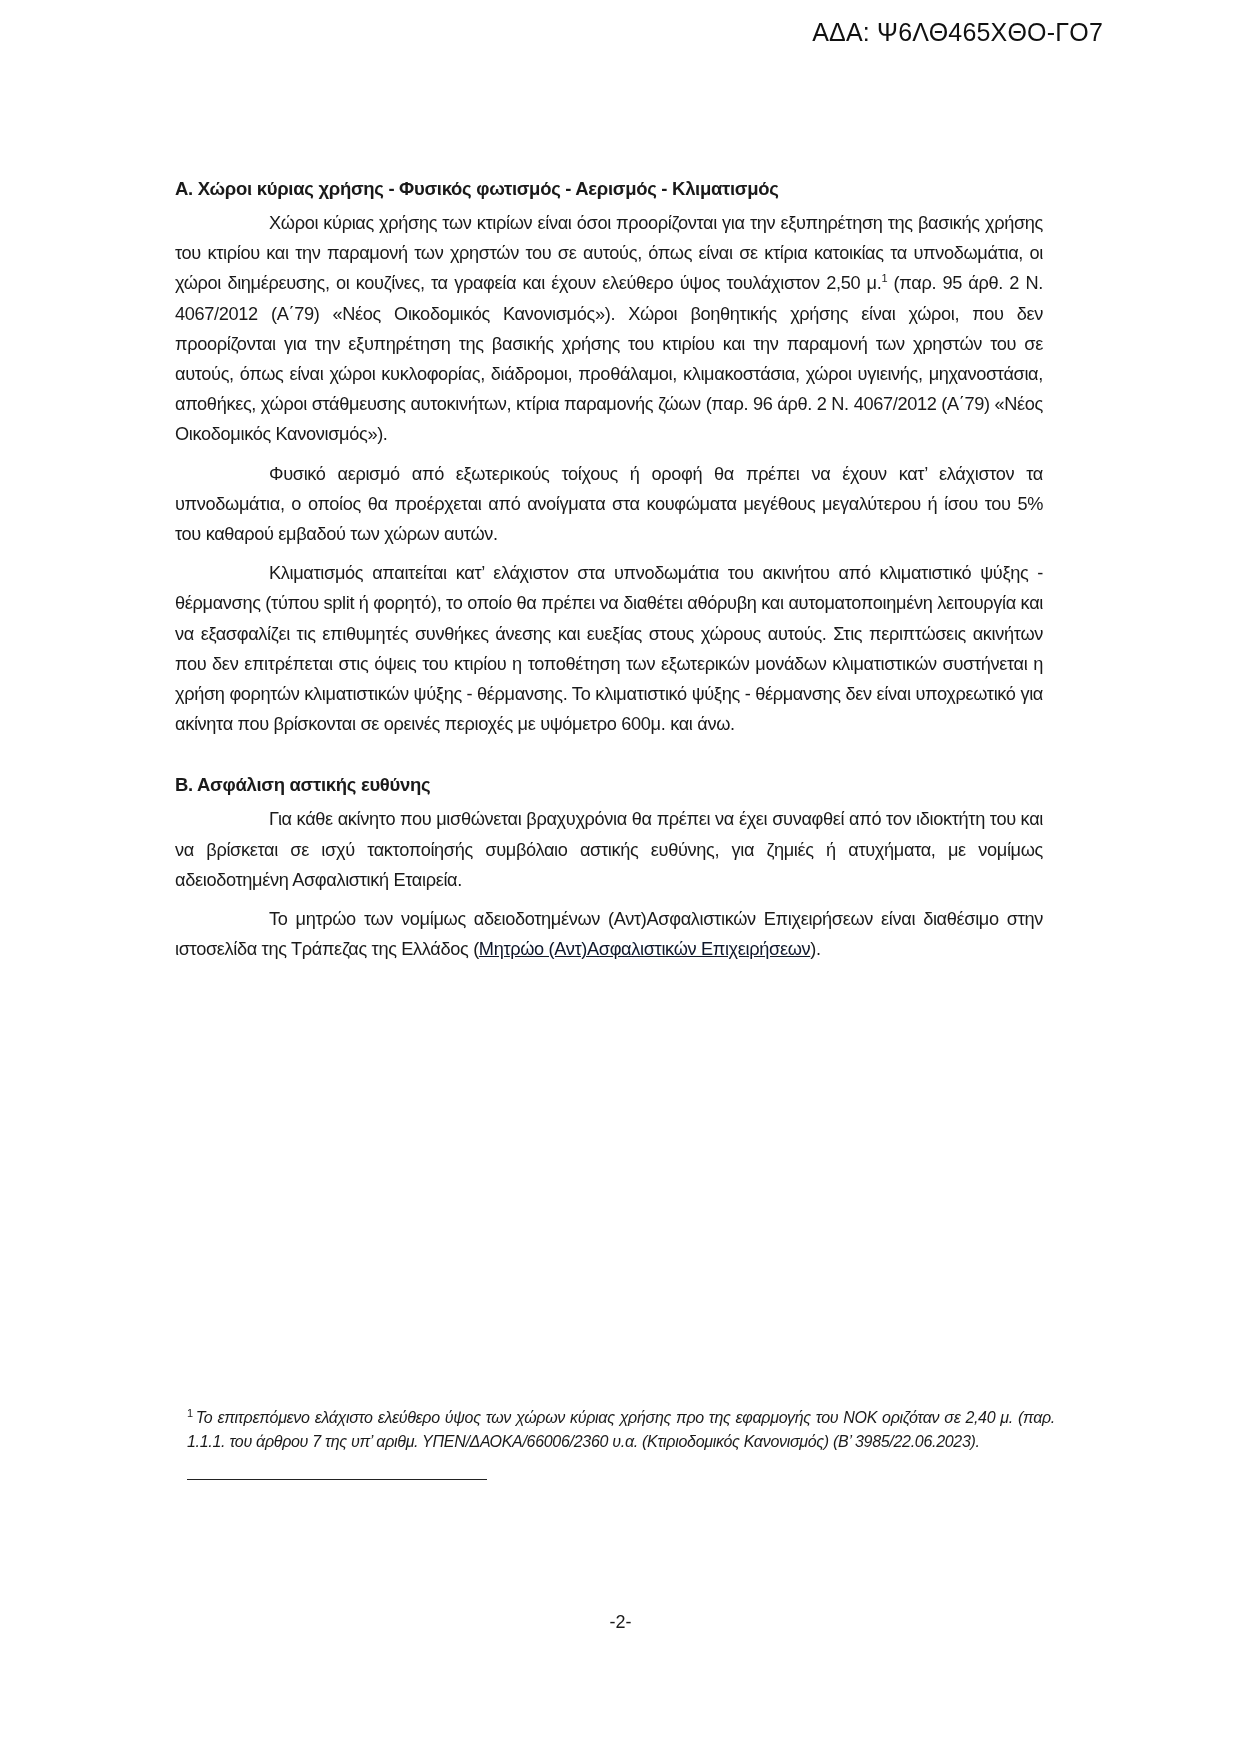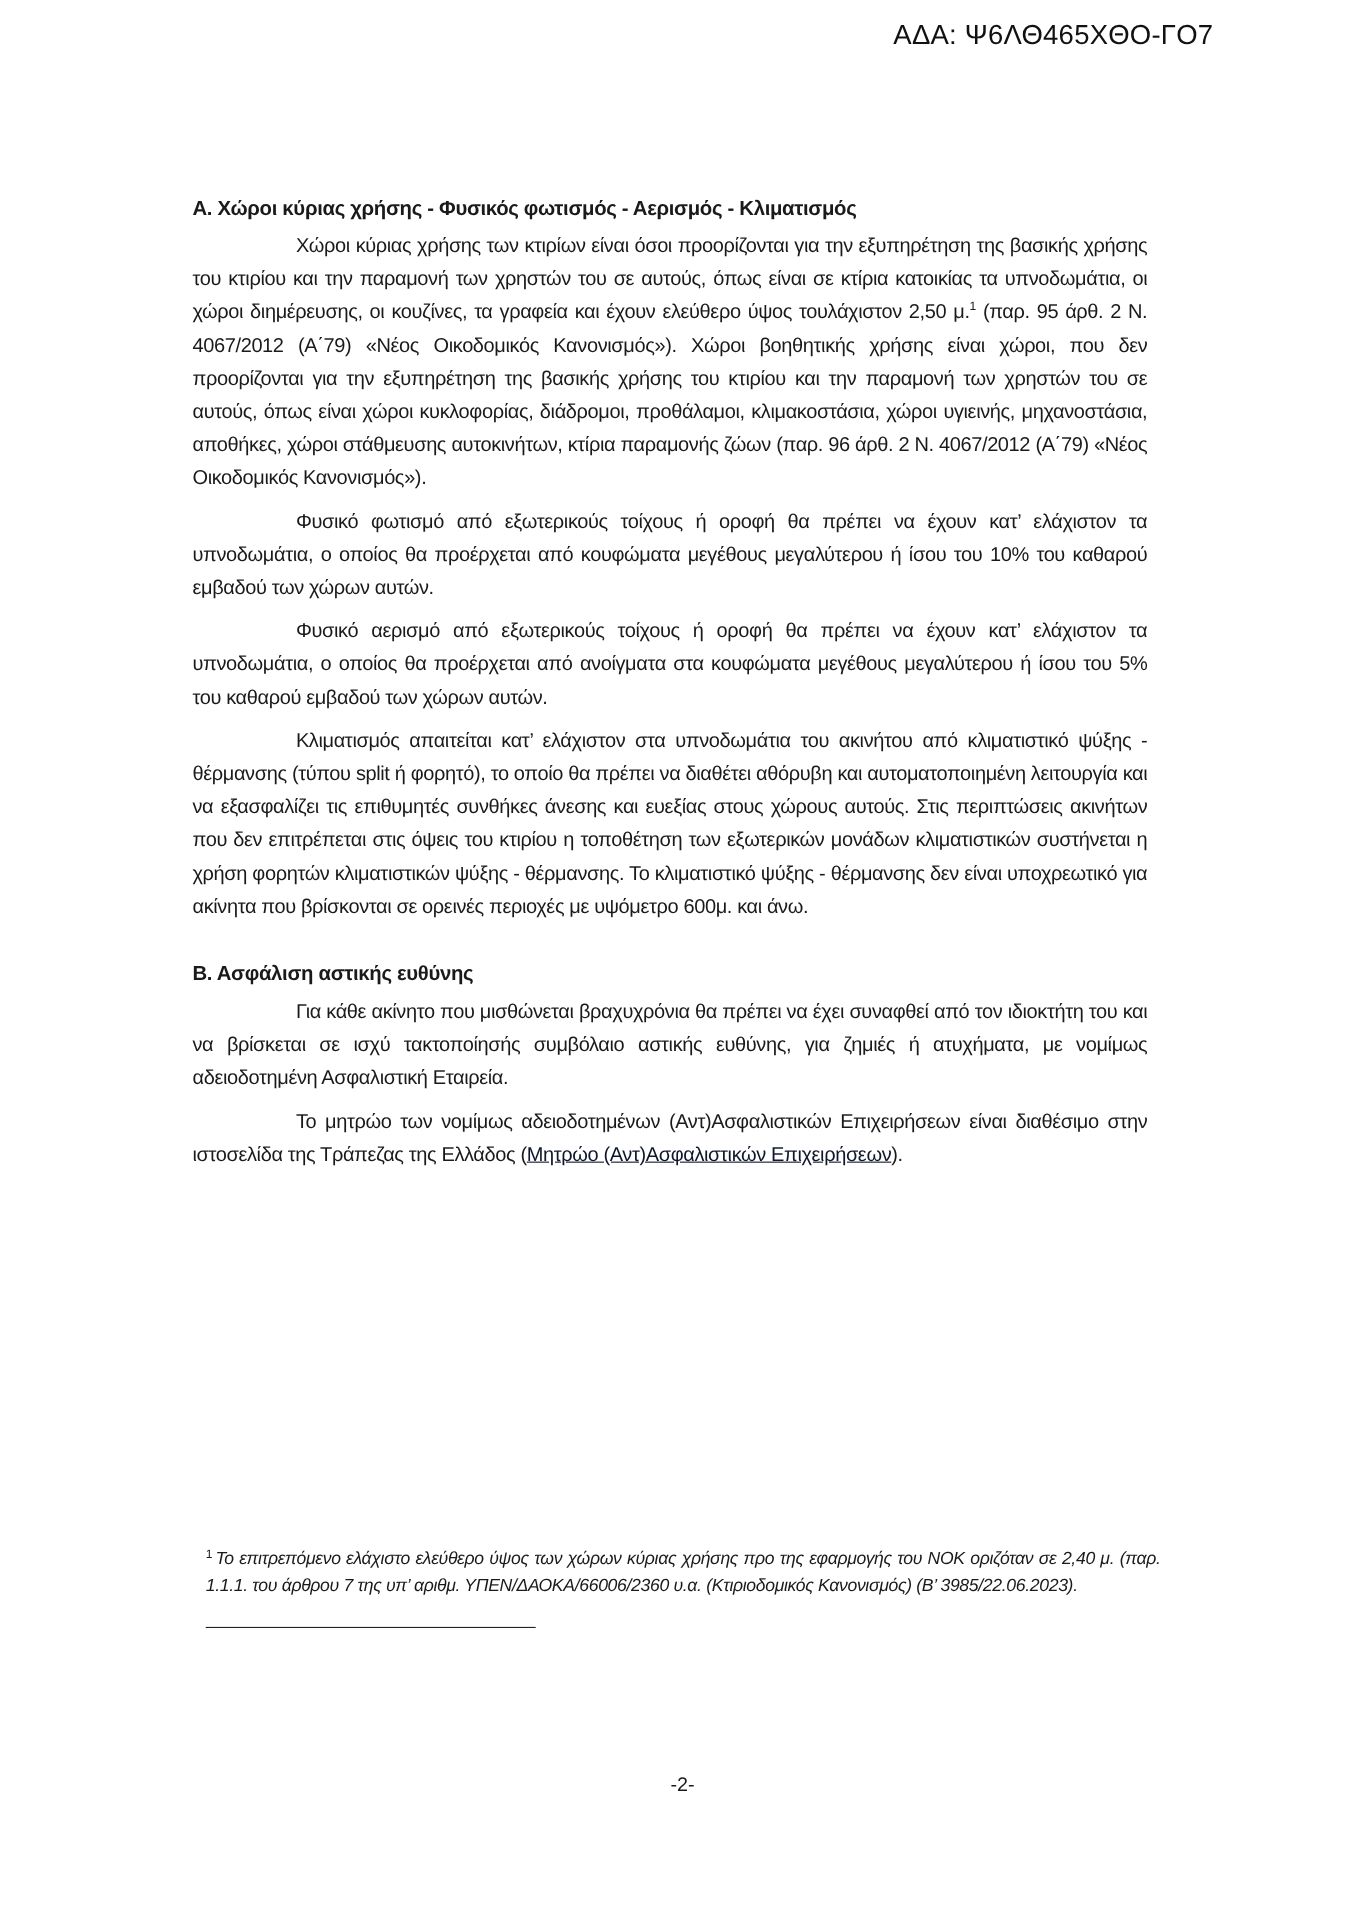--- a/index.html
+++ b/index.html
@@ -24,21 +24,20 @@
 </head>
 <body>
 
 <div class="ada">ΑΔΑ: Ψ6ΛΘ465ΧΘΟ-ΓΟ7</div>
 
 <div class="content">
   <div class="section-title">Α. Χώροι κύριας χρήσης - Φυσικός φωτισμός - Αερισμός - Κλιματισμός</div>
 
   <p class="para"><span>Χώροι κύριας χρήσης των κτιρίων είναι όσοι προορίζονται για την εξυπηρέτηση της βασικής χρήσης του κτιρίου και την παραμονή των χρηστών του σε αυτούς, όπως είναι σε κτίρια κατοικίας τα υπνοδωμάτια, οι χώροι διημέρευσης, οι κουζίνες, τα γραφεία και έχουν ελεύθερο ύψος τουλάχιστον 2,50 μ.</span><span class="sup">1</span><span> (παρ. 95 άρθ. 2 Ν. 4067/2012 (Α΄79) «Νέος Οικοδομικός Κανονισμός»). Χώροι βοηθητικής χρήσης είναι χώροι, που δεν προορίζονται για την εξυπηρέτηση της βασικής χρήσης του κτιρίου και την παραμονή των χρηστών του σε αυτούς, όπως είναι χώροι κυκλοφορίας, διάδρομοι, προθάλαμοι, κλιμακοστάσια, χώροι υγιεινής, μηχανοστάσια, αποθήκες, χώροι στάθμευσης αυτοκινήτων, κτίρια παραμονής ζώων (παρ. 96 άρθ. 2 Ν. 4067/2012 (Α΄79) «Νέος Οικοδομικός Κανονισμός»).</span></p>
 
-  <p class="para">Φυσικό φωτισμό από εξωτερικούς τοίχους ή οροφή θα πρέπει να έχουν κατ’ ελάχιστον τα υπνοδωμάτια, ο οποίος θα προέρχεται από κουφώματα μεγέθους μεγαλύτερου ή ίσου του 10% του καθαρού εμβαδού των χώρων αυτών.</p>
   <p class="para">Φυσικό αερισμό από εξωτερικούς τοίχους ή οροφή θα πρέπει να έχουν κατ’ ελάχιστον τα υπνοδωμάτια, ο οποίος θα προέρχεται από ανοίγματα στα κουφώματα μεγέθους μεγαλύτερου ή ίσου του 5% του καθαρού εμβαδού των χώρων αυτών.</p>
   <p class="para">Κλιματισμός απαιτείται κατ’ ελάχιστον στα υπνοδωμάτια του ακινήτου από κλιματιστικό ψύξης - θέρμανσης (τύπου split ή φορητό), το οποίο θα πρέπει να διαθέτει αθόρυβη και αυτοματοποιημένη λειτουργία και να εξασφαλίζει τις επιθυμητές συνθήκες άνεσης και ευεξίας στους χώρους αυτούς. Στις περιπτώσεις ακινήτων που δεν επιτρέπεται στις όψεις του κτιρίου η τοποθέτηση των εξωτερικών μονάδων κλιματιστικών συστήνεται η χρήση φορητών κλιματιστικών ψύξης - θέρμανσης. Το κλιματιστικό ψύξης - θέρμανσης δεν είναι υποχρεωτικό για ακίνητα που βρίσκονται σε ορεινές περιοχές με υψόμετρο 600μ. και άνω.</p>
 
   <div class="gap-b"></div>
 
   <div class="section-title">Β. Ασφάλιση αστικής ευθύνης</div>
   <p class="para">Για κάθε ακίνητο που μισθώνεται βραχυχρόνια θα πρέπει να έχει συναφθεί από τον ιδιοκτήτη του και να βρίσκεται σε ισχύ τακτοποίησής συμβόλαιο αστικής ευθύνης, για ζημιές ή ατυχήματα, με νομίμως αδειοδοτημένη Ασφαλιστική Εταιρεία.</p>
   <p class="para"><span>Το μητρώο των νομίμως αδειοδοτημένων (Αντ)Ασφαλιστικών Επιχειρήσεων είναι διαθέσιμο στην ιστοσελίδα της Τράπεζας της Ελλάδος (</span><a class="link">Μητρώο (Αντ)Ασφαλιστικών Επιχειρήσεων</a><span>).</span></p>
 </div>
 

